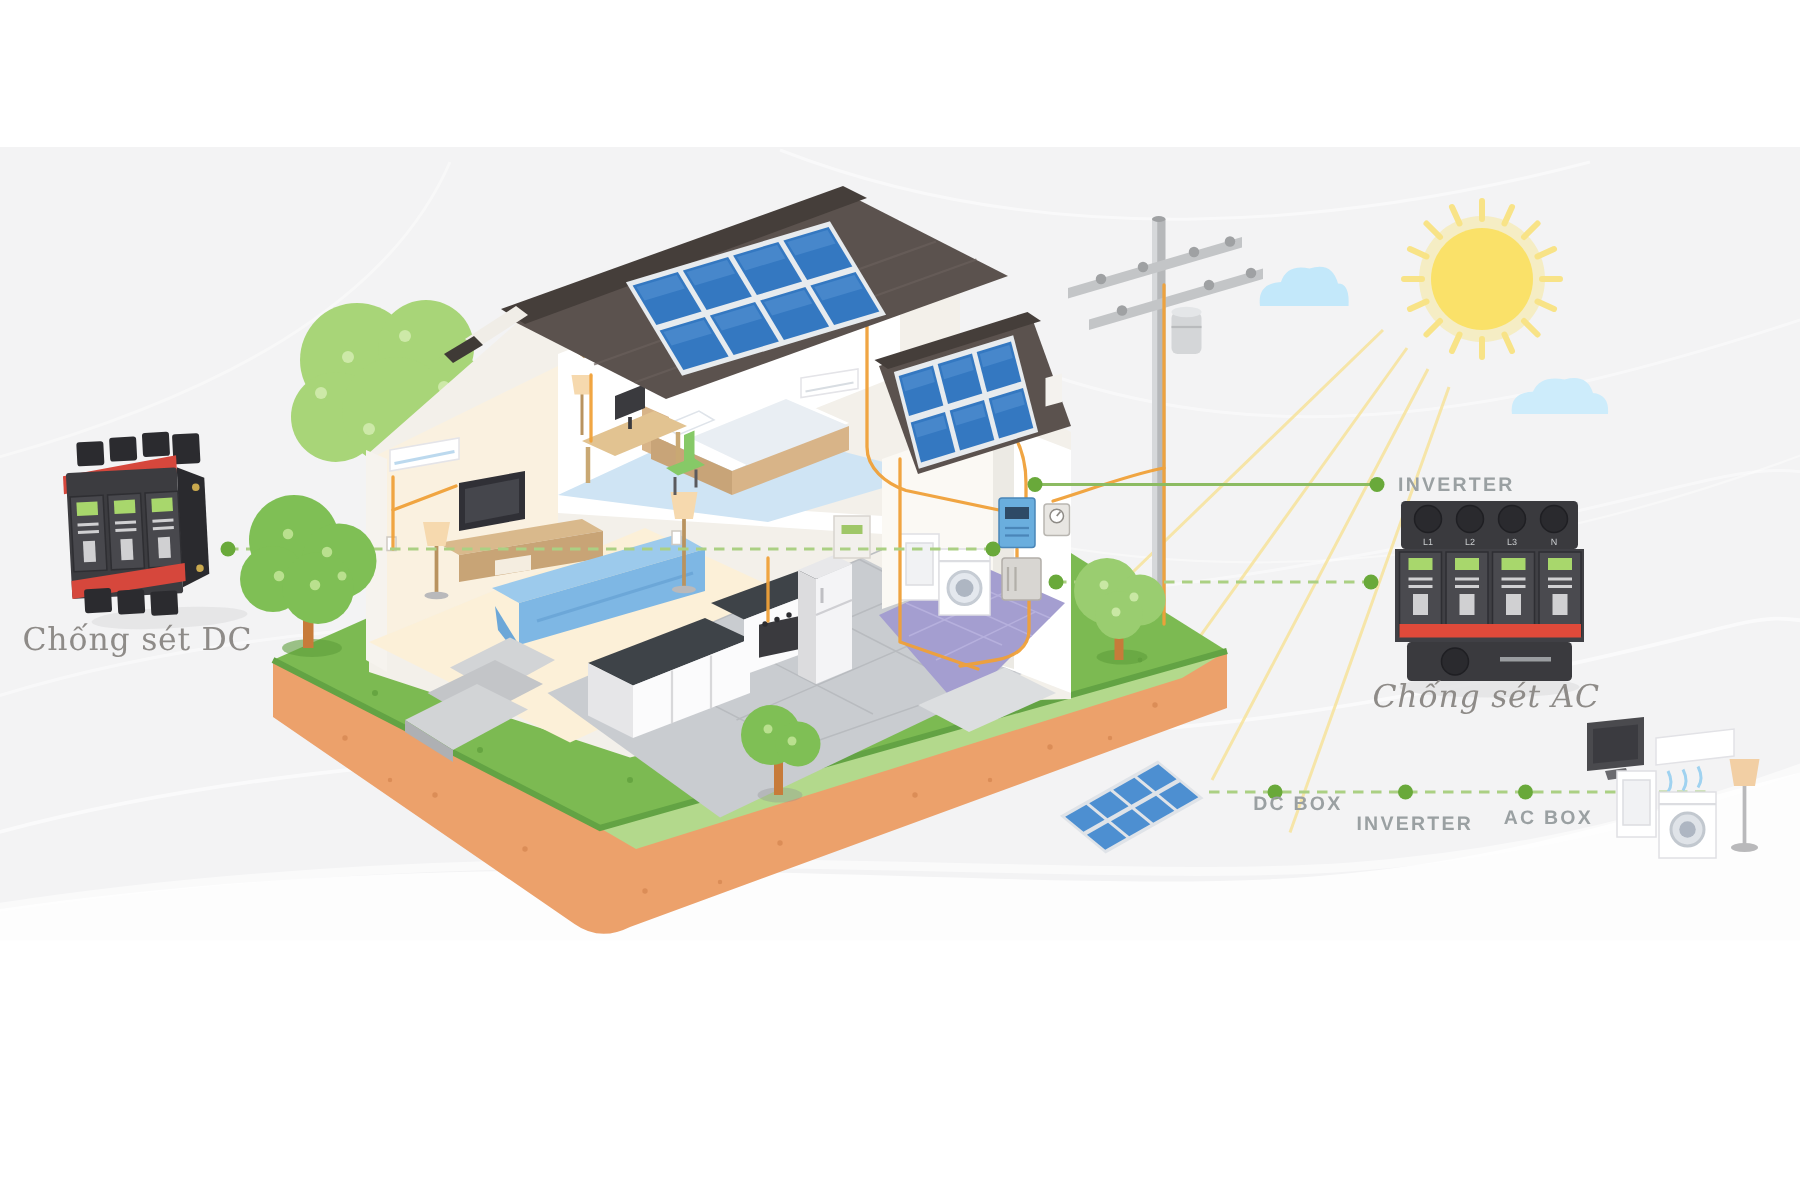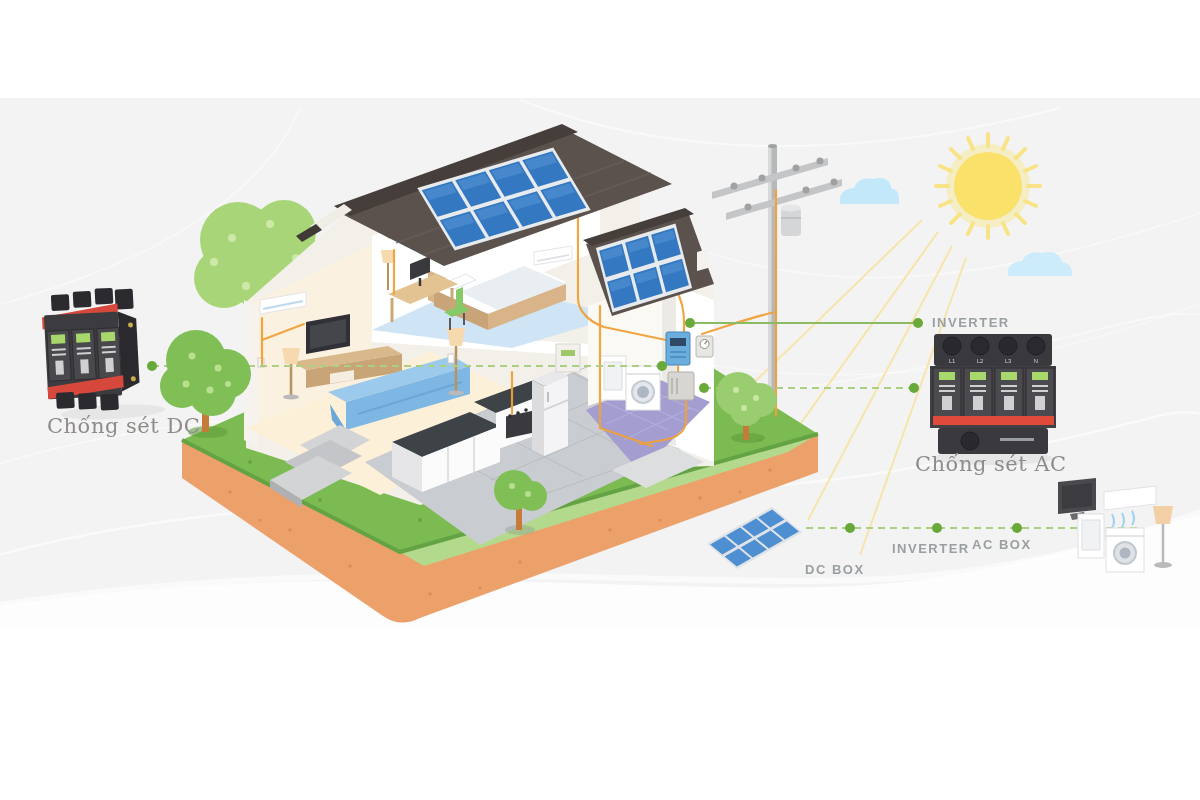--- a/index.html
+++ b/index.html
@@ -1,20 +1,20 @@
 <!DOCTYPE html>
 <html><head>
 <meta charset="utf-8">
 <style>
   html,body{margin:0;padding:0;background:#ffffff;}
   .canvas{position:relative;width:1200px;height:800px;background:#fff;overflow:hidden;
           font-family:"Liberation Sans",sans-serif;}
   .scene-svg{position:absolute;left:0;top:0;}
   .lbl{position:absolute;color:#9aa0a2;font-weight:bold;font-size:13px;letter-spacing:1.5px;
-       text-align:left;white-space:nowrap;}
+       text-align:right;white-space:nowrap;}
   .lbl-serif{position:absolute;color:#8e8b88;font-family:"DejaVu Serif","Liberation Serif",serif;
        font-size:21px;text-align:center;white-space:nowrap;letter-spacing:0.5px;}
 </style>
 </head>
 <body>
 
 <div class="canvas">
 <svg class="scene-svg" width="1200" height="800" viewBox="0 0 1200 800">
 
   <g>
@@ -579,19 +579,19 @@
       </g>
       <g>
         <line x1="1163" y1="524" x2="1163" y2="564" stroke="#b9b9bb" stroke-width="2.5"></line>
         <polygon points="1153,506 1173,506 1170,524 1156,524" fill="#f2cfa4"></polygon>
         <ellipse cx="1163" cy="565" rx="9" ry="3" fill="#b9b9bb"></ellipse>
       </g>
     </g>
   </g>
 </svg>
 
-<div class="lbl-serif" style="left:15px;top:414px;width:150px;margin-left:32px;">Chống sét DC</div>
-<div class="lbl-serif" style="left:915px;top:452px;width:150px;">Chống sét AC</div>
+<div class="lbl-serif" style="left:15px;top:414px;width:150px;">Chống sét DC</div>
+<div class="lbl-serif" style="left:915px;top:452px;width:150px;font-style:italic;">Chống sét AC</div>
 <div class="lbl" style="left:932px;top:315px;">INVERTER</div>
-<div class="lbl" style="left:805px;top:562px;width:90px;">DC BOX</div>
+<div class="lbl" style="left:805px;top:528px;width:90px;">DC BOX</div>
 <div class="lbl" style="left:892px;top:541px;width:90px;">INVERTER</div>
 <div class="lbl" style="left:972px;top:537px;width:90px;">AC BOX</div>
 </div>
 
 </body></html>

